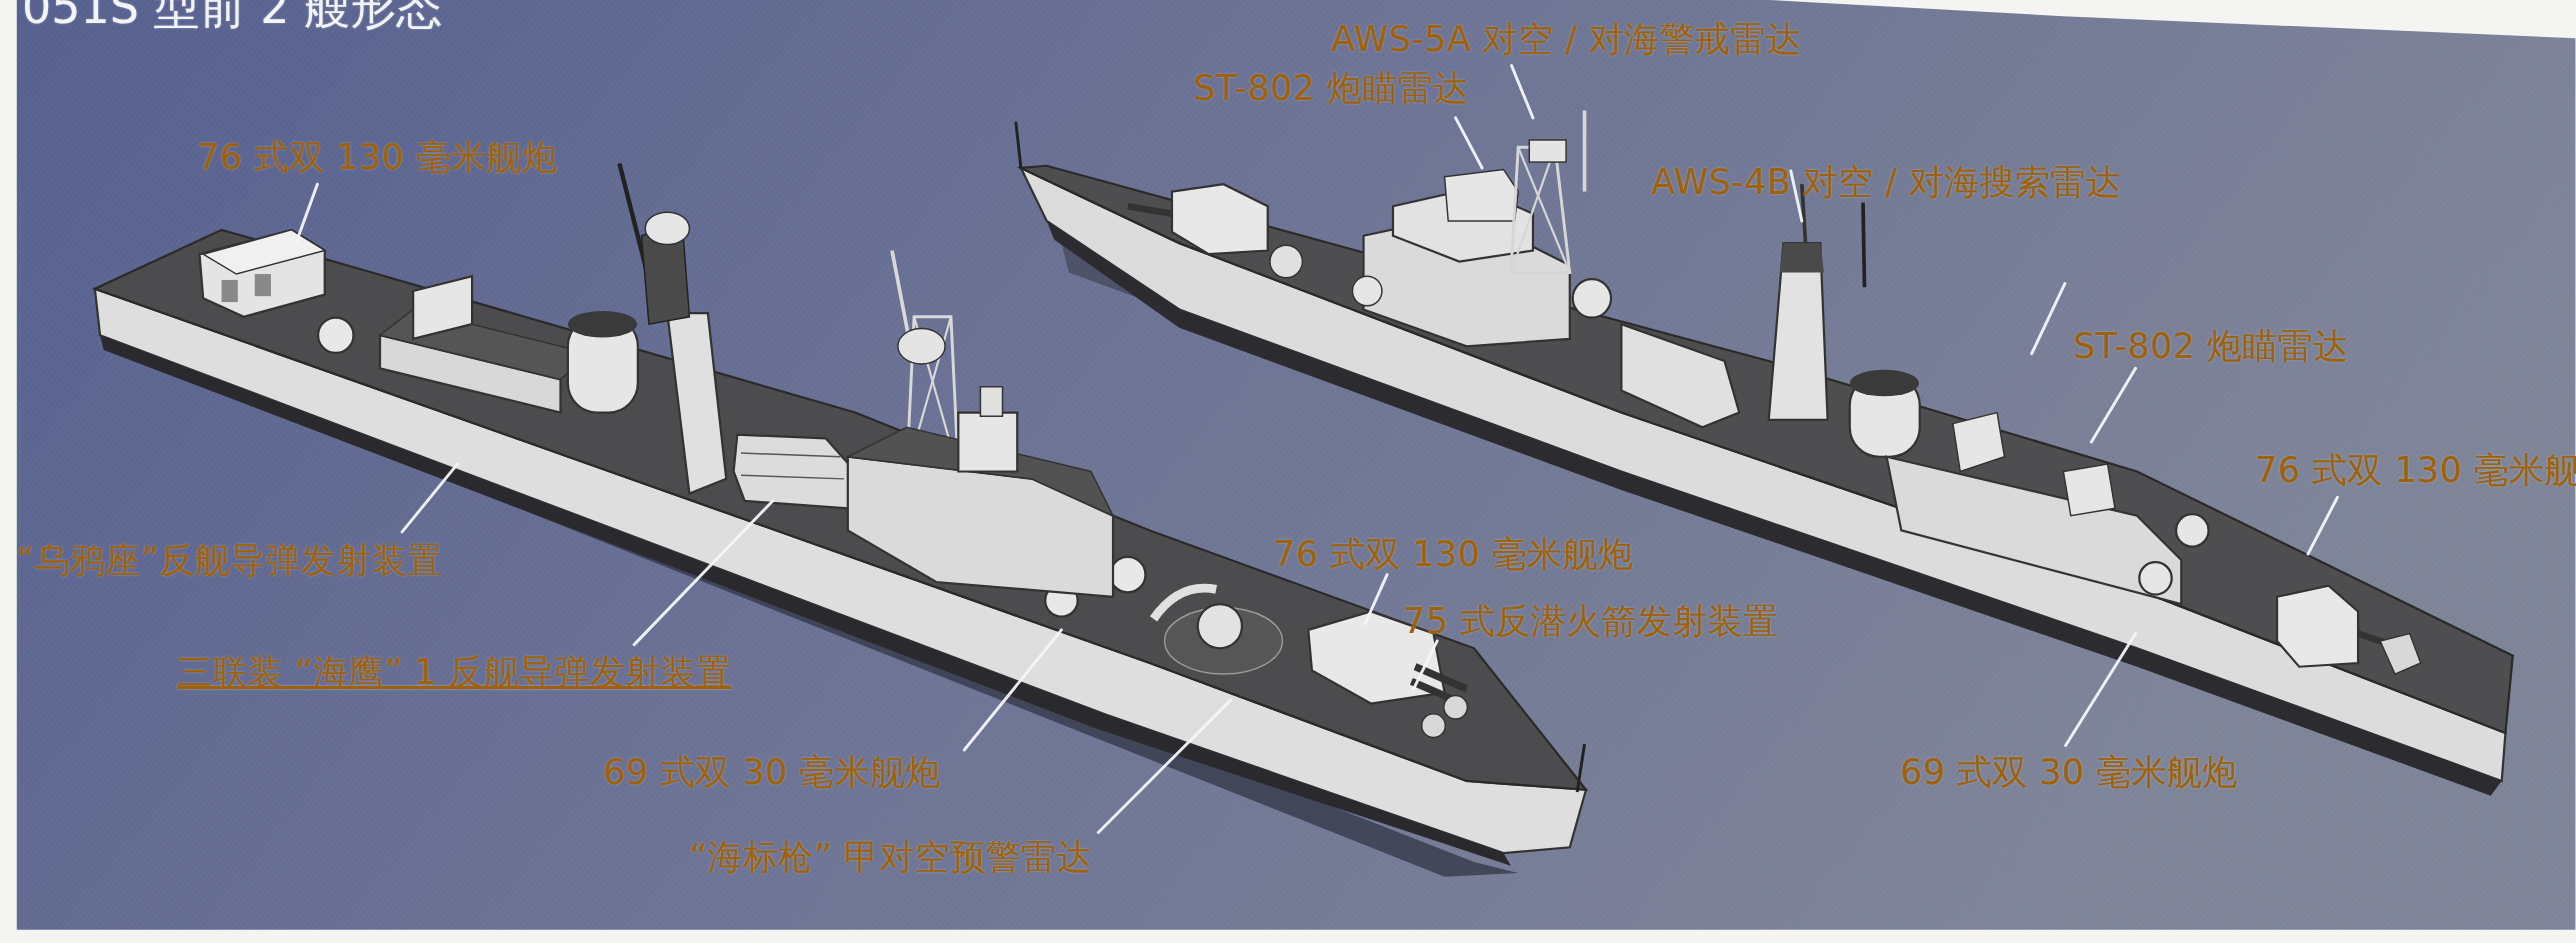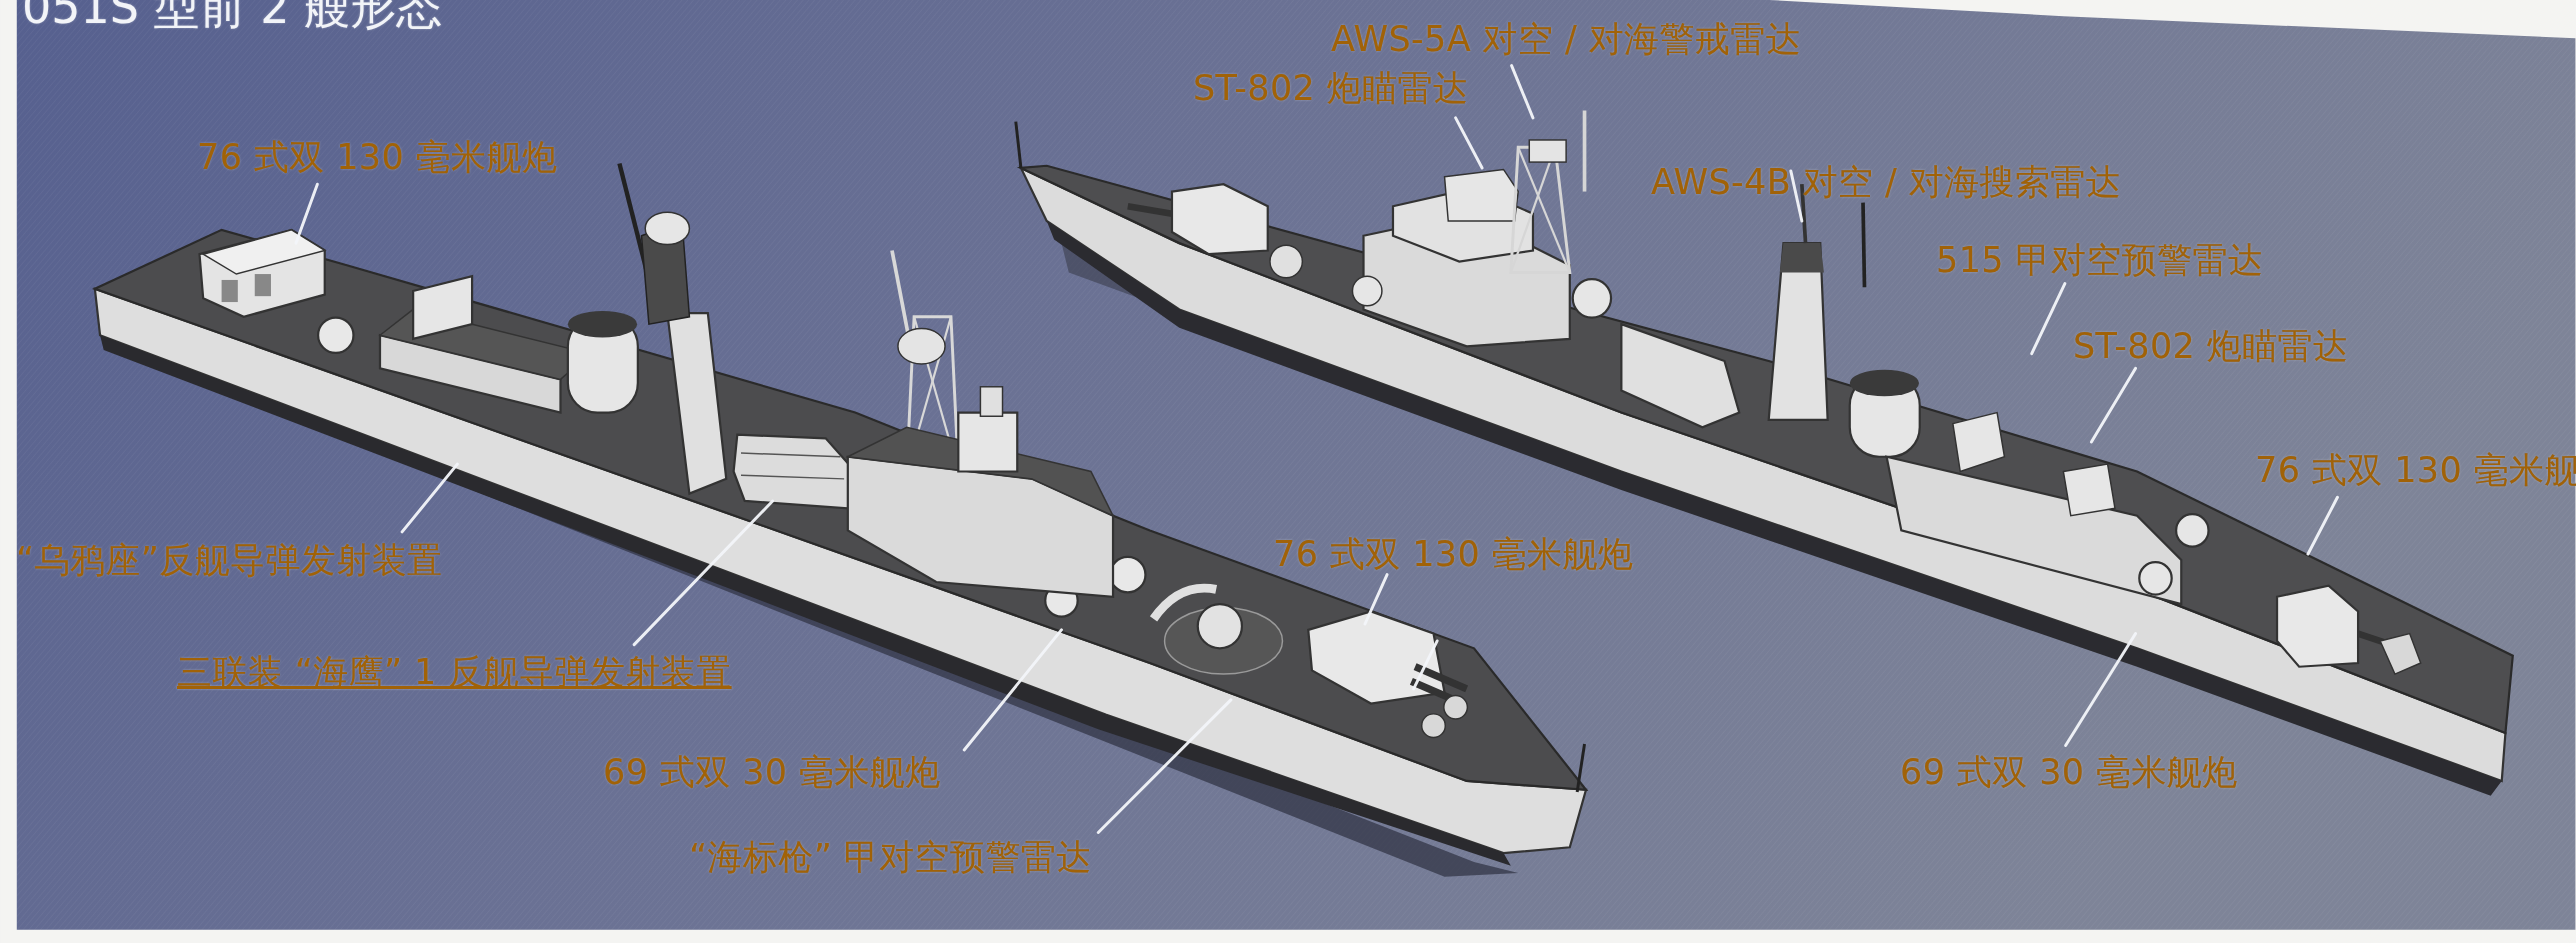--- a/index.html
+++ b/index.html
@@ -168,22 +168,22 @@
 </svg>
 
 <div class="title" style="left:22px; top:-16px;">051S 型前 2 艘形态</div>
 
 <div class="label" style="left:197px; top:140px;">76 式双 130 毫米舰炮</div>
 <div class="label" style="left:16px; top:543px;">“乌鸦座”反舰导弹发射装置</div>
 <div class="label" style="left:177px; top:655px;text-decoration:underline;">三联装 “海鹰” 1 反舰导弹发射装置</div>
 <div class="label" style="left:603px; top:755px;">69 式双 30 毫米舰炮</div>
 <div class="label" style="left:689px; top:840px;">“海标枪” 甲对空预警雷达</div>
 <div class="label" style="left:1273px; top:537px;">76 式双 130 毫米舰炮</div>
+<div class="label" style="left:1403px; top:604px;">75 式反潜火箭发射装置</div>
 
 <div class="label" style="left:1331px; top:22px;">AWS-5A 对空 / 对海警戒雷达</div>
 <div class="label" style="left:1193px; top:71px;">ST-802 炮瞄雷达</div>
 <div class="label" style="left:1651px; top:133px;margin-top:32px;">AWS-4B 对空 / 对海搜索雷达</div>
-<div class="label" style="left:1936px; top:243px;">515 甲对空预警雷达</div>
 <div class="label" style="left:2073px; top:329px;">ST-802 炮瞄雷达</div>
 <div class="label" style="left:2255px; top:453px;">76 式双 130 毫米舰炮</div>
 <div class="label" style="left:1900px; top:755px;">69 式双 30 毫米舰炮</div>
 </div>
 
 
 </body></html>

